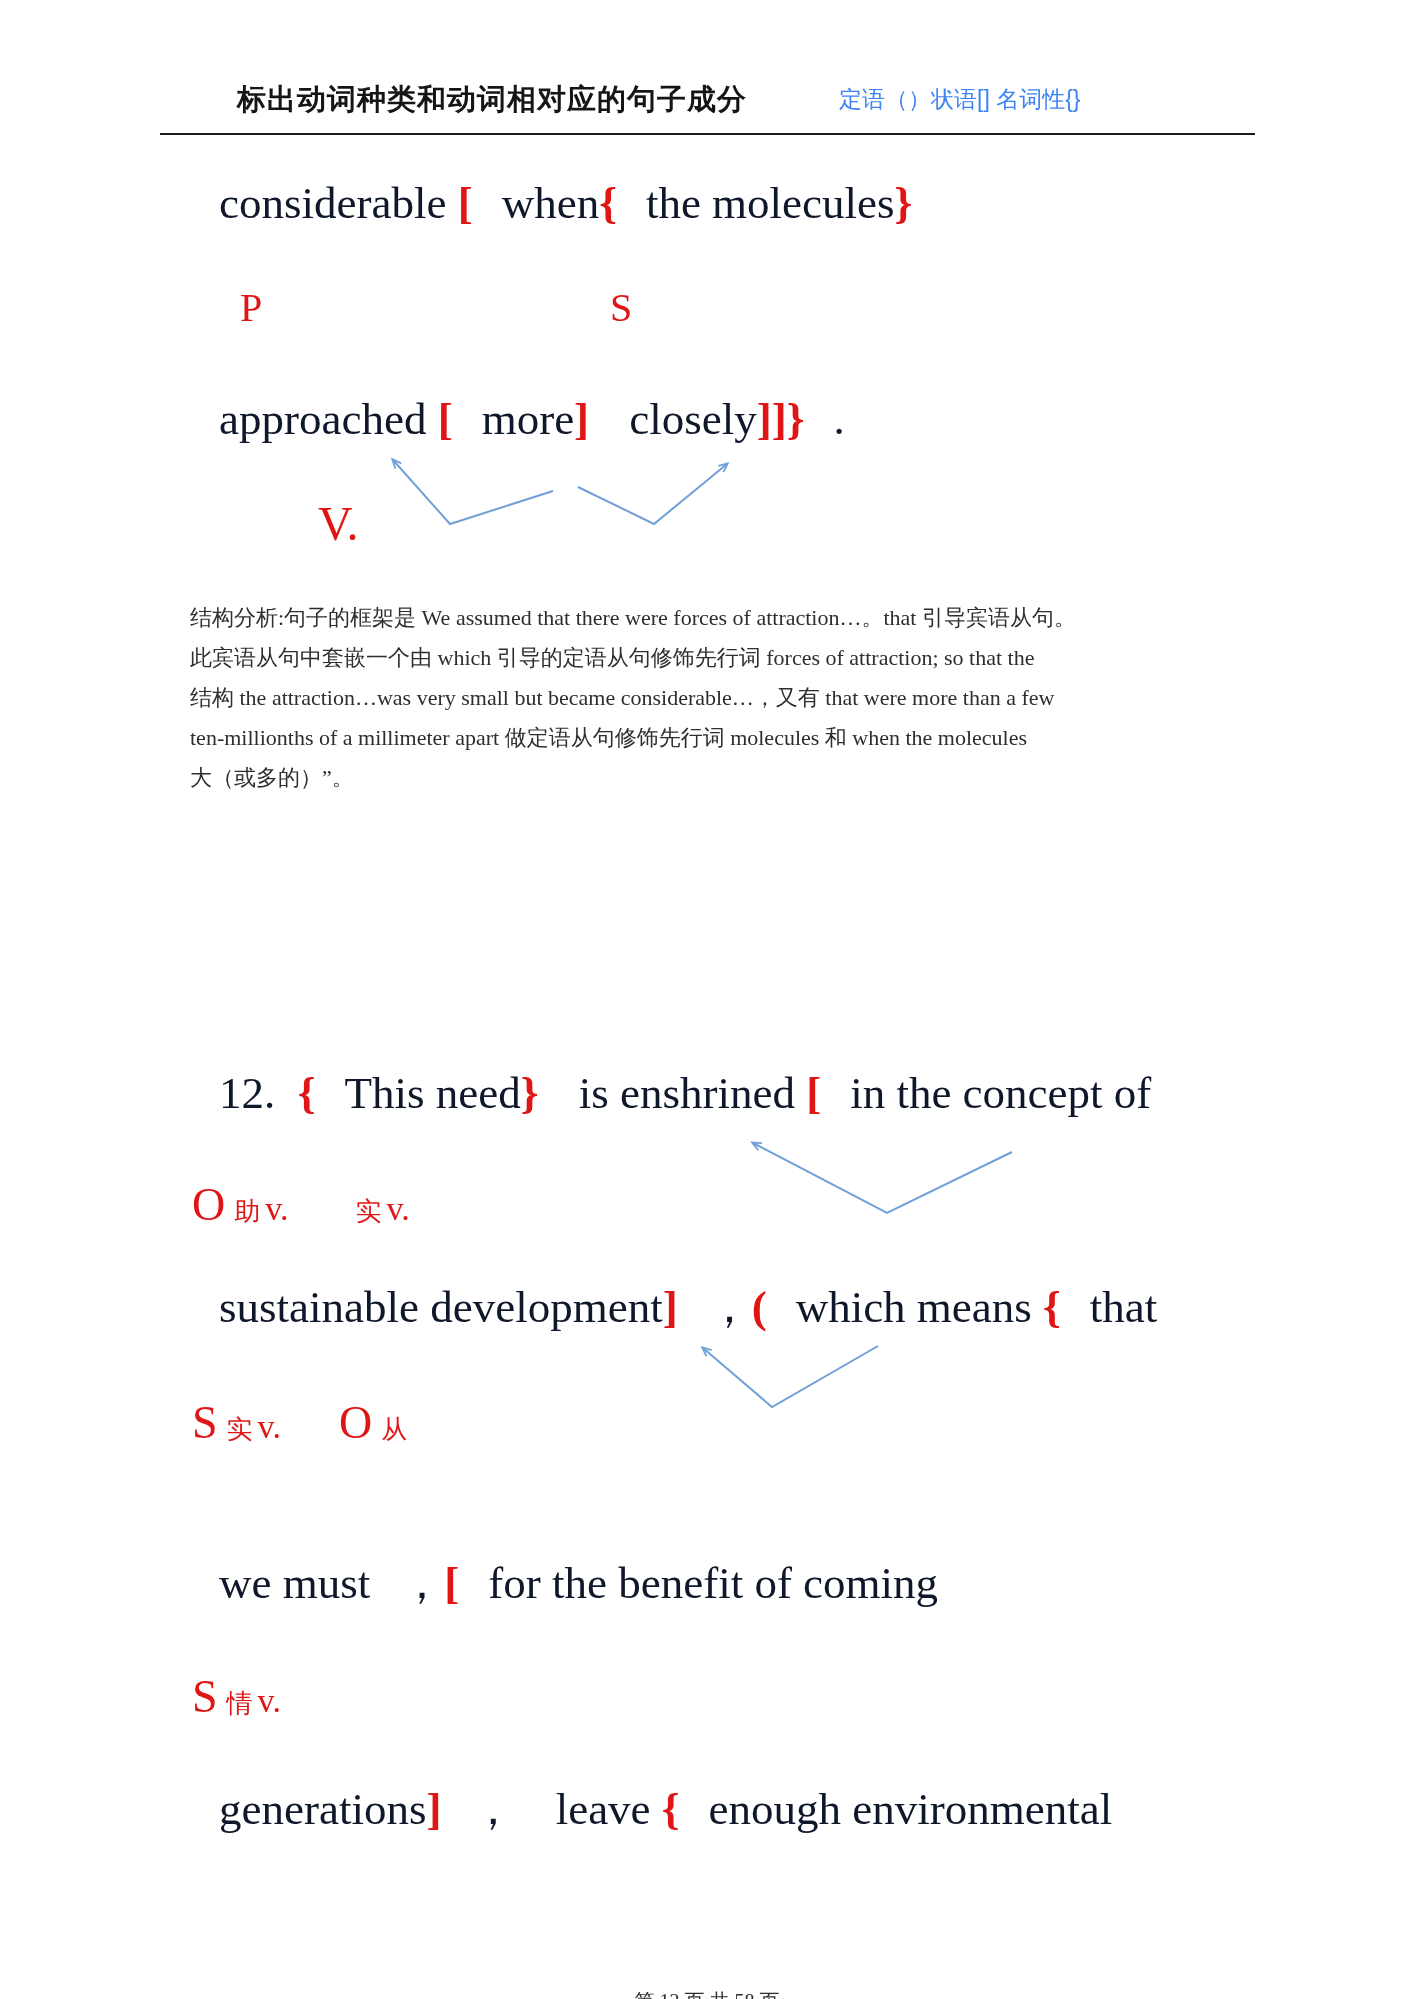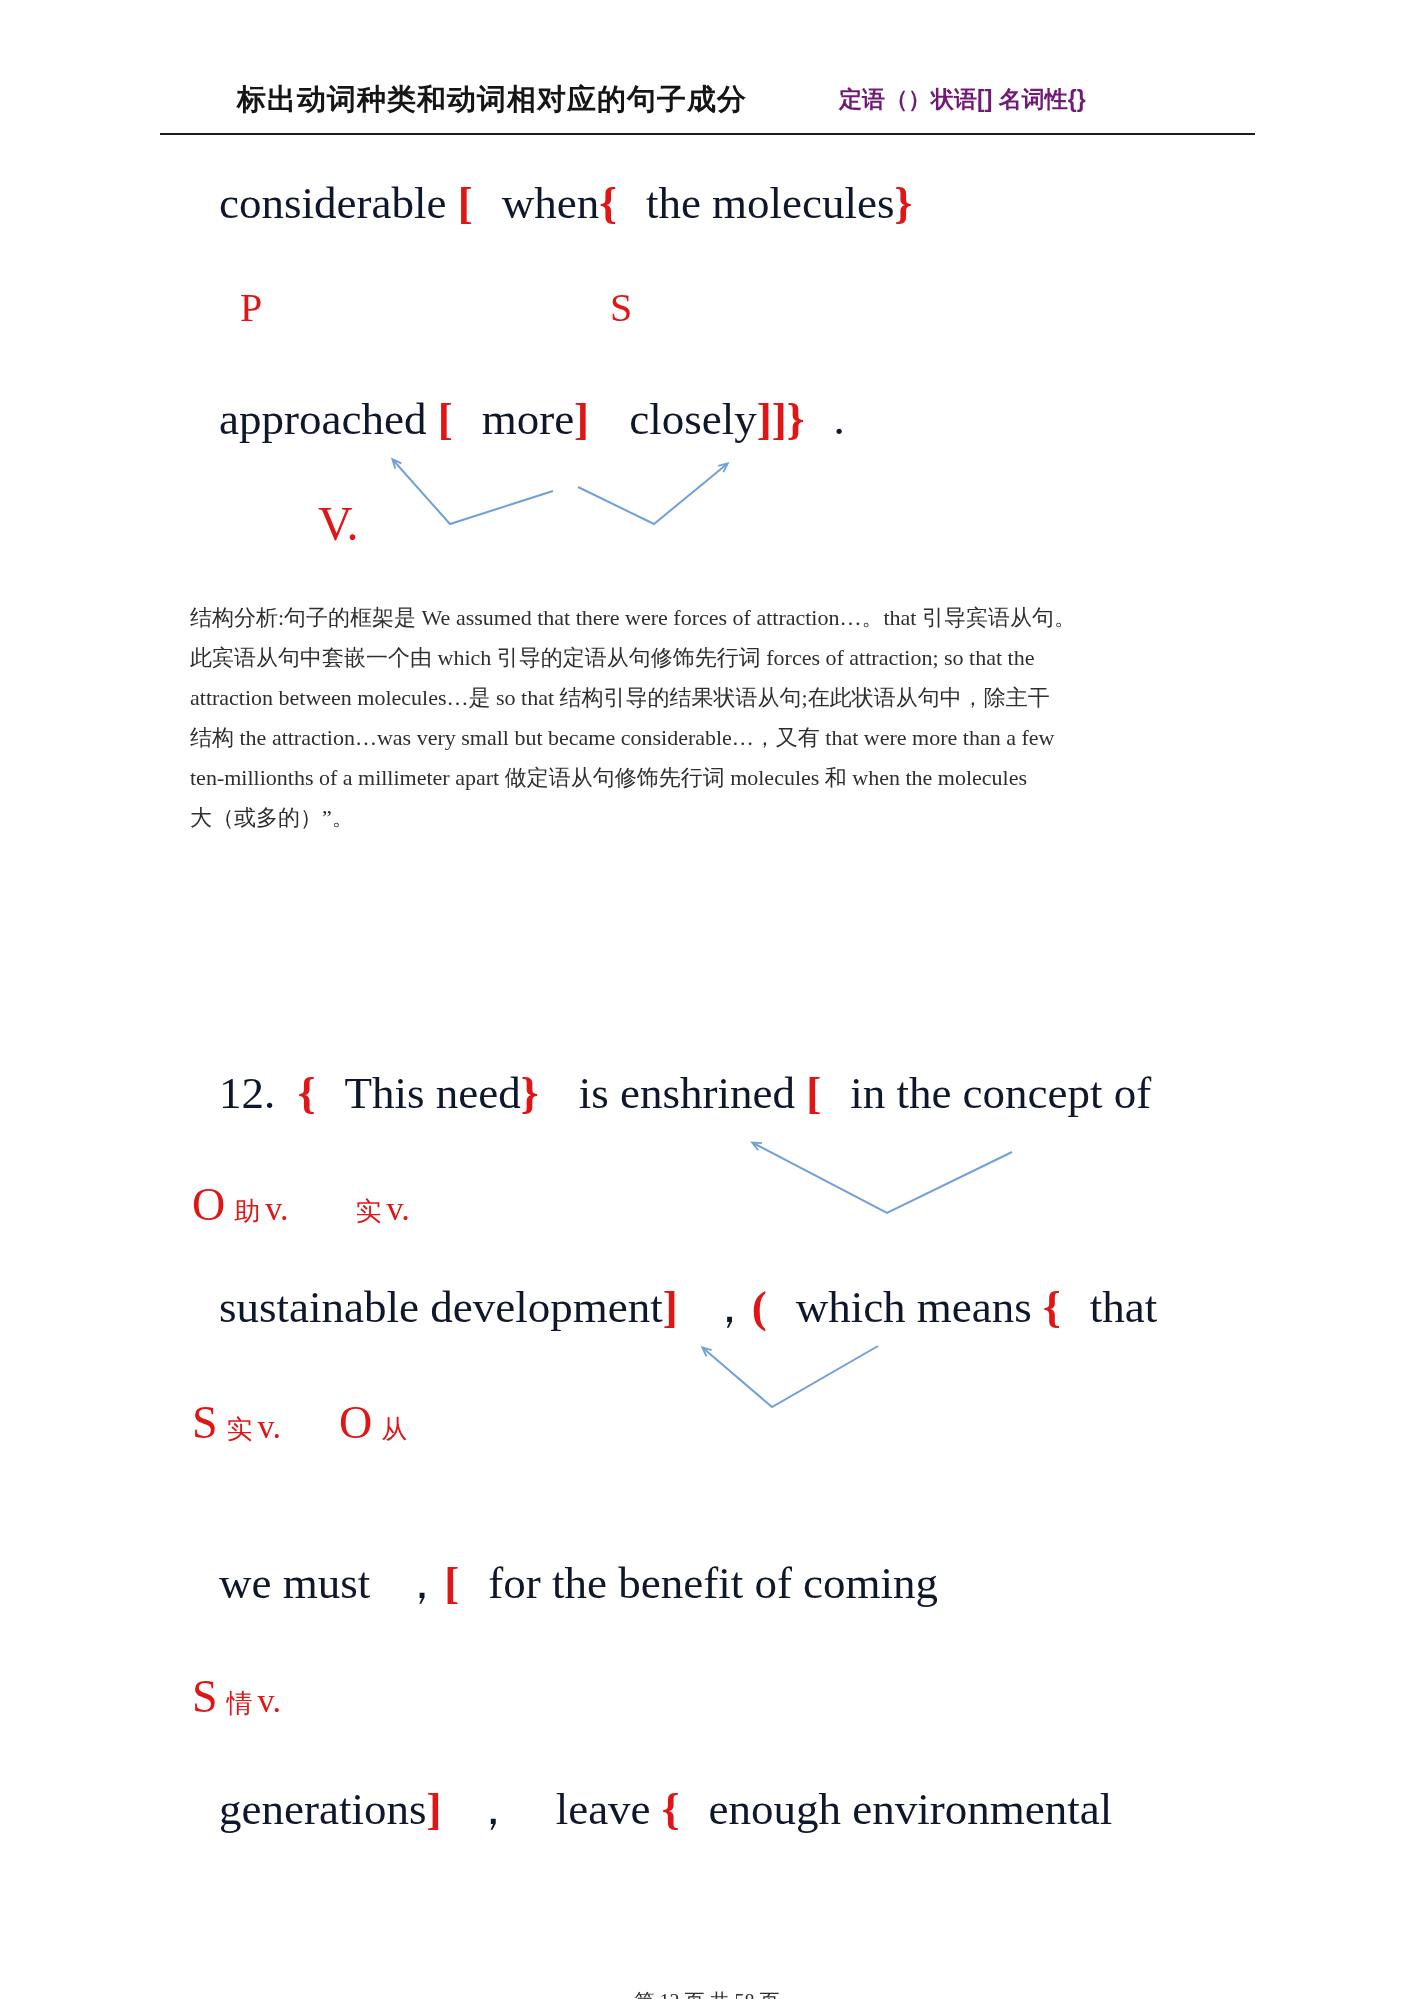--- a/index.html
+++ b/index.html
@@ -3,22 +3,22 @@
 <meta charset="utf-8">
 <style>
   html,body{margin:0;padding:0;background:#ffffff;}
   body{width:1414px;height:1999px;position:relative;overflow:hidden;
        font-family:"Liberation Serif","DejaVu Serif",serif;}
   .page{position:absolute;inset:0;background:#fff;}
 
   .hdr-left{position:absolute;left:237px;top:80px;font-size:29px;font-weight:700;
             letter-spacing:1px;color:#151515;white-space:nowrap;
             font-family:"Liberation Sans","DejaVu Sans",sans-serif;}
-  .hdr-right{position:absolute;left:839px;top:84px;font-size:23px;font-weight:700;
-             color:#701a75;white-space:nowrap;
+  .hdr-right{position:absolute;left:839px;top:84px;font-size:23px;font-weight:400;
+             color:#3b82f6;white-space:nowrap;
              font-family:"Liberation Sans","DejaVu Sans",sans-serif;}
   .hrule{position:absolute;left:160px;top:133px;width:1095px;height:2px;background:#1c1c1c;}
 
   .bigline{position:absolute;left:190px;font-size:45px;color:#383838;white-space:nowrap;line-height:1.2;}
   .seg-k{color:#0f172a;margin-left:29px;}
   .seg-r{color:#e01515;font-weight:700;}
 
   .glabel{position:absolute;font-size:40px;color:#e01515;white-space:nowrap;line-height:1.1;}
 
   .rowlabel{position:absolute;left:192px;white-space:nowrap;line-height:1.0;}
@@ -47,21 +47,20 @@
 
   <div class="bigline" style="top:176px"><span class="seg-k">considerable </span><span class="seg-r">[</span><span class="seg-k">when</span><span class="seg-r">{</span><span class="seg-k">the molecules</span><span class="seg-r">}</span></div>
   <div class="glabel" style="left:240px;top:286px">P</div>
   <div class="glabel" style="left:610px;top:286px">S</div>
   <div class="bigline" style="top:392px"><span class="seg-k">approached </span><span class="seg-r">[</span><span class="seg-k">more</span><span class="seg-r">]</span><span class="seg-k"> closely</span><span class="seg-r">]]}</span><span class="seg-k">.</span></div>
   <div class="glabel" style="left:318px;top:498px;font-size:48px">V.</div>
 
   <div class="para" style="top:598px">
     <div class="pline">结构分析:句子的框架是 We assumed that there were forces of attraction…。that 引导宾语从句。</div>
     <div class="pline">此宾语从句中套嵌一个由 which 引导的定语从句修饰先行词 forces of attraction; so that the</div>
-    <div class="pline">attraction between molecules…是 so that 结构引导的结果状语从句;在此状语从句中，除主干</div>
     <div class="pline">结构 the attraction…was very small but became considerable…，又有 that were more than a few</div>
     <div class="pline">ten-millionths of a millimeter apart 做定语从句修饰先行词 molecules 和 when the molecules</div>
     <div class="pline">大（或多的）”。</div>
   </div>
 
 
   <div class="bigline" style="top:1066px"><span class="seg-k">12.&nbsp; </span><span class="seg-r">{</span><span class="seg-k">This need</span><span class="seg-r">}</span><span class="seg-k"> is enshrined </span><span class="seg-r">[</span><span class="seg-k">in the concept of</span></div>
   <div class="rowlabel" style="top:1182px"><span class="seg-lb">O</span><span class="seg-ls">助</span><span class="seg-lm">v.</span><span class="seg-gap"></span><span class="seg-ls">实</span><span class="seg-lm">v.</span></div>
 
   <div class="bigline" style="top:1280px"><span class="seg-k">sustainable development</span><span class="seg-r">]</span><span class="seg-k">，</span><span class="seg-r">(</span><span class="seg-k">which means </span><span class="seg-r">{</span><span class="seg-k">that</span></div>

